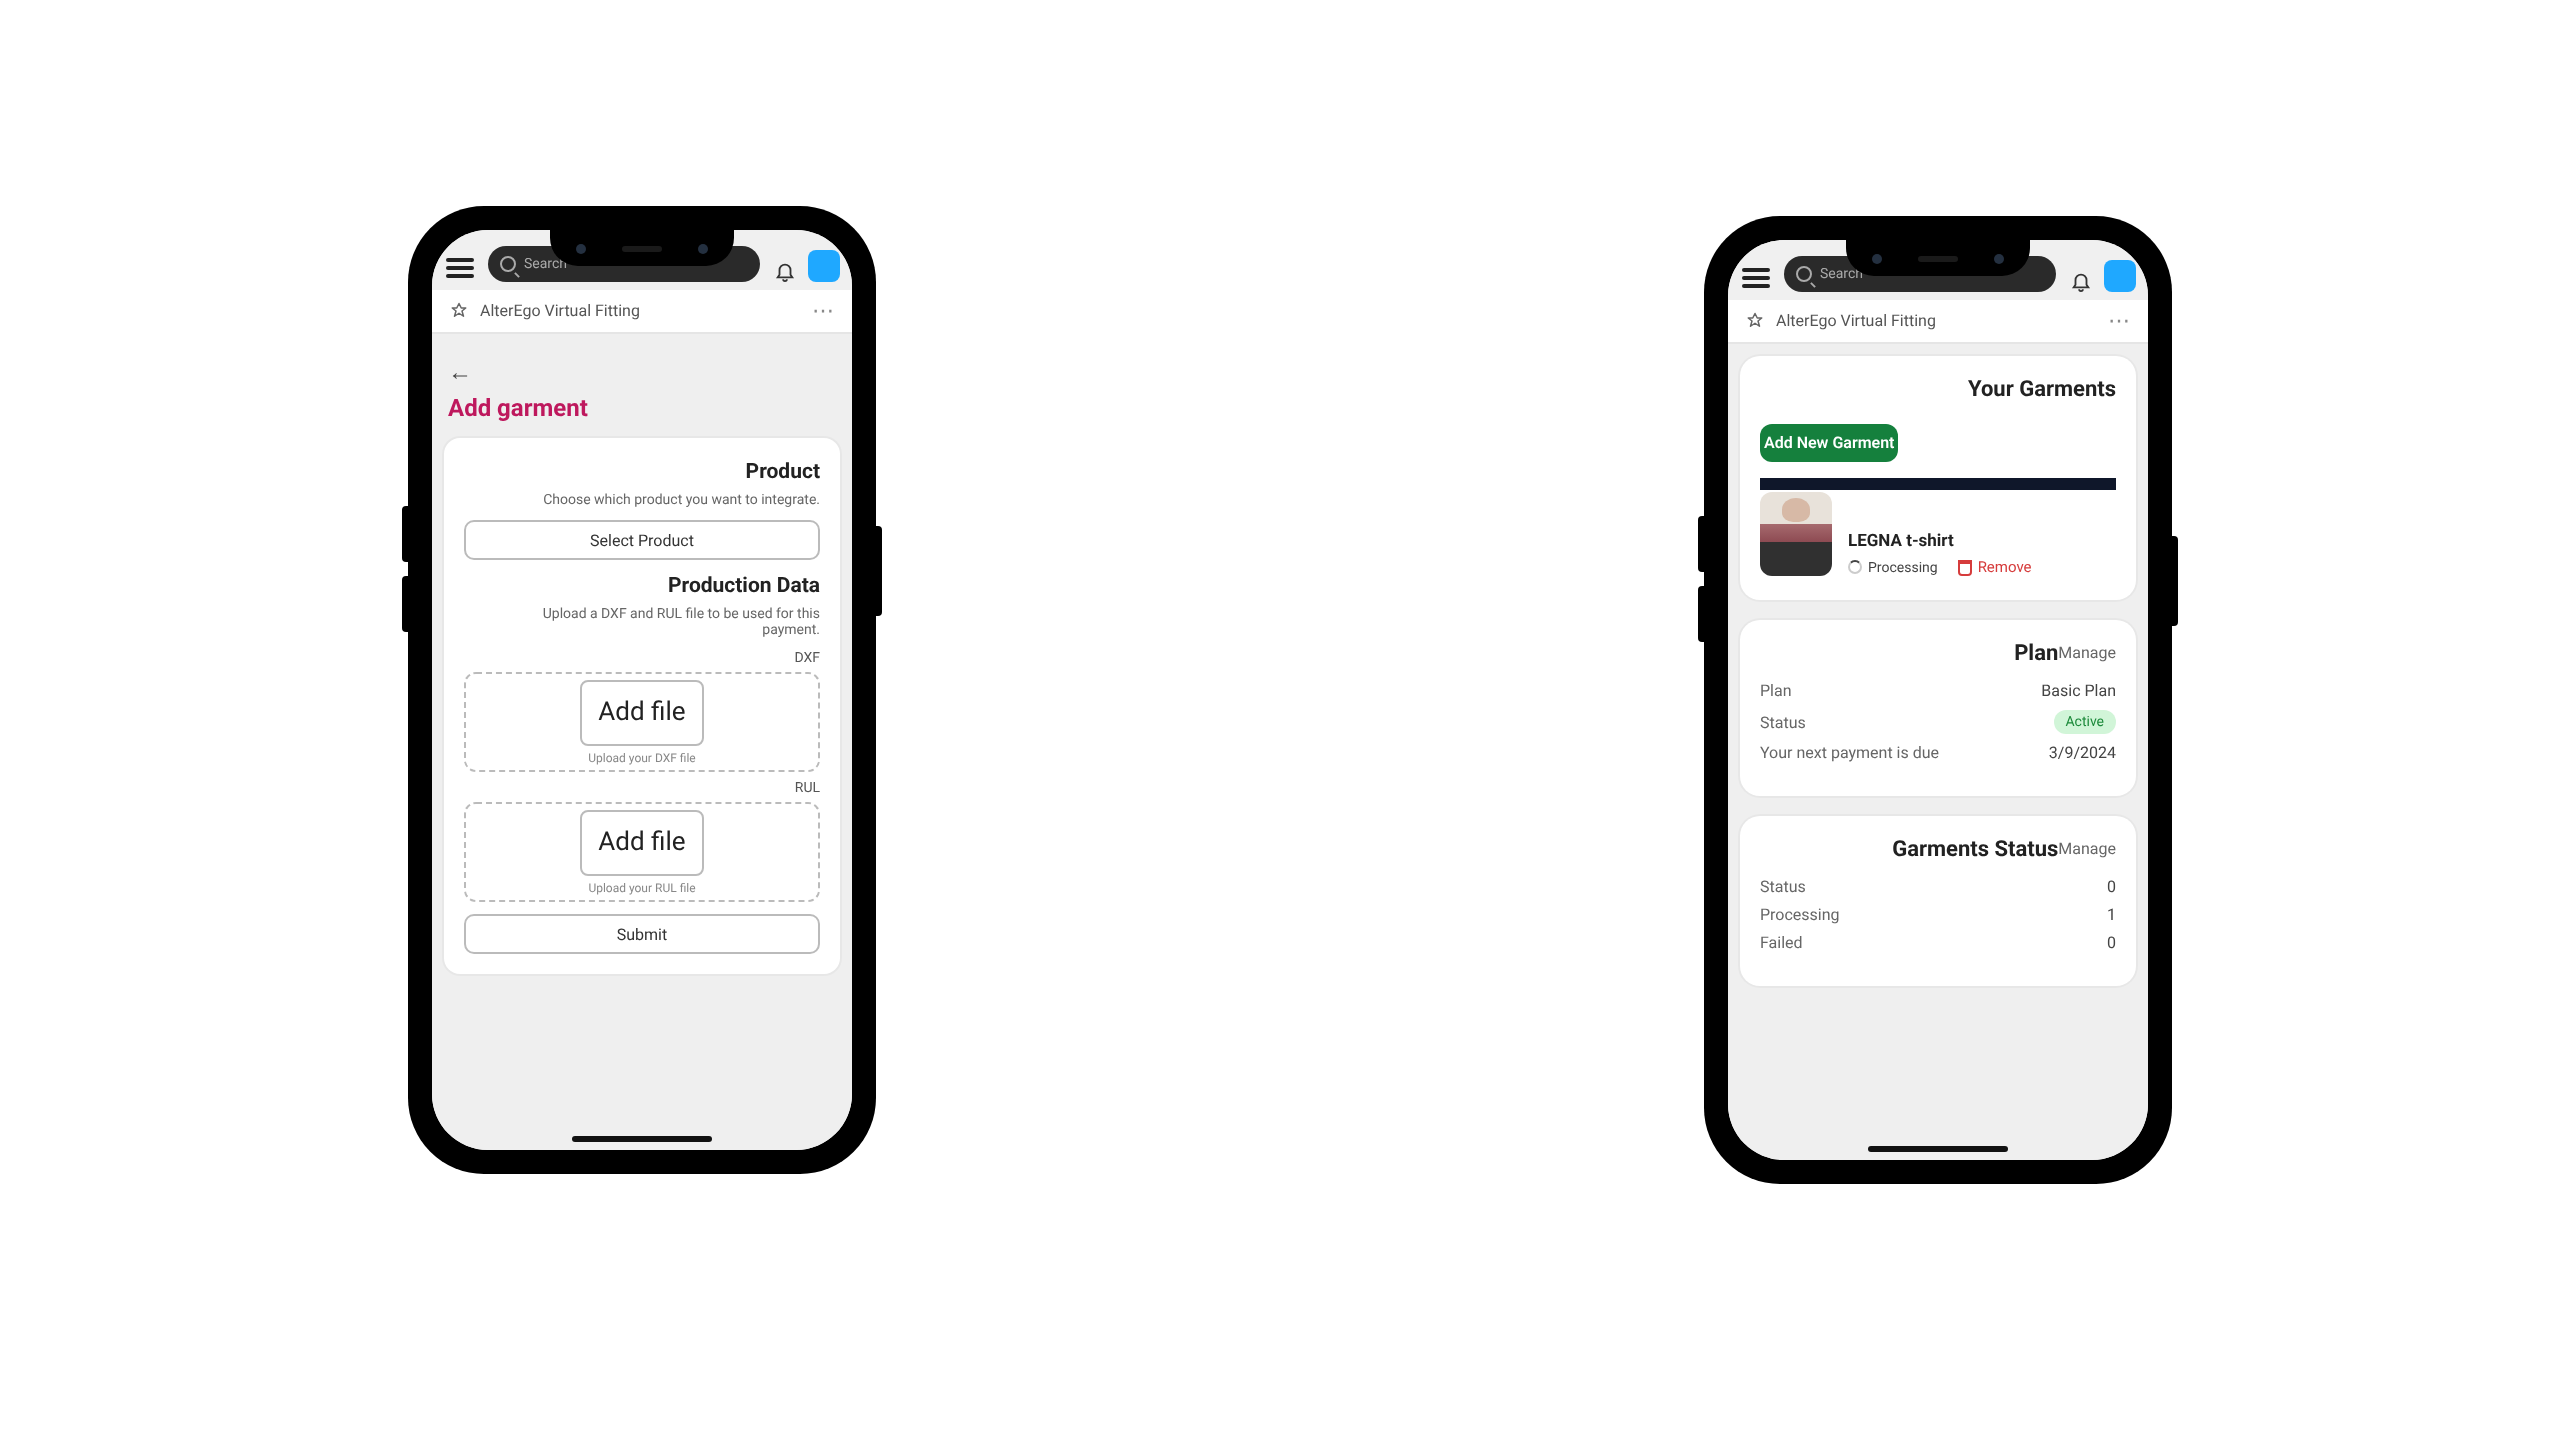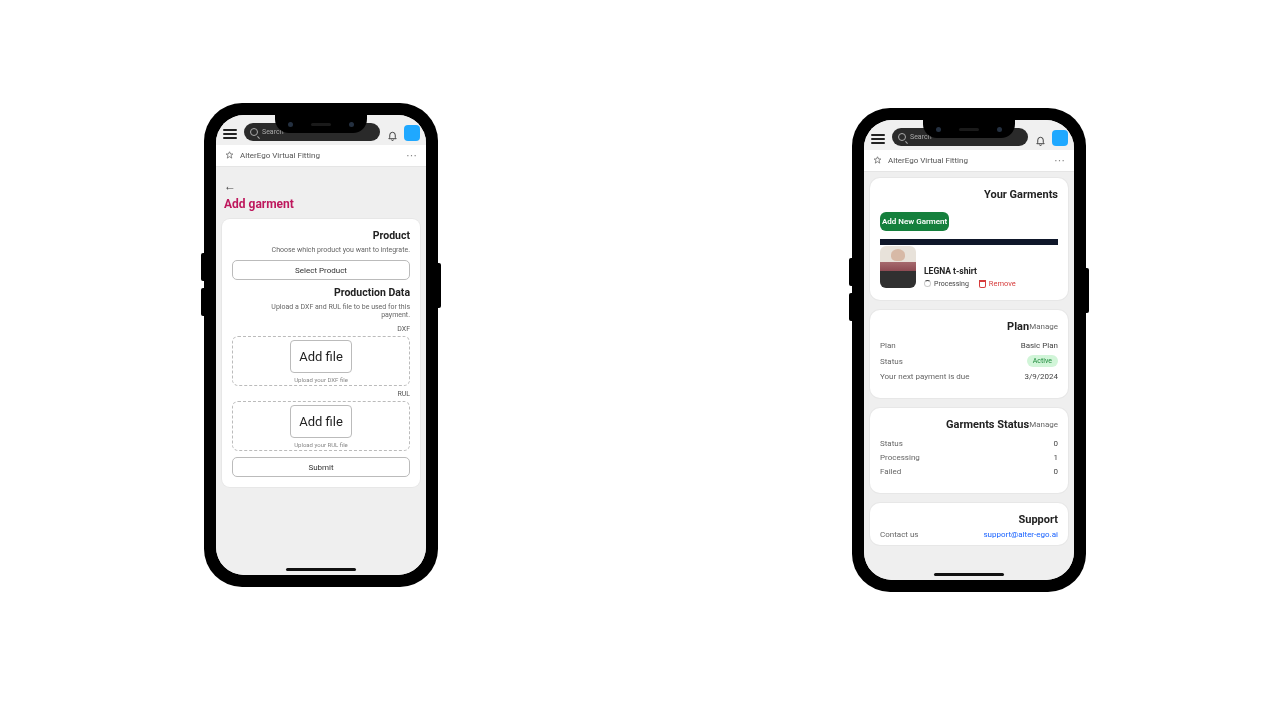--- a/index.html
+++ b/index.html
@@ -530,26 +530,17 @@
         <div class="kv">
           <span class="k">Processing</span>
           <span>1</span>
         </div>
         <div class="kv">
           <span class="k">Failed</span>
           <span>0</span>
         </div>
       </div>
 
-      <div class="r-card" style="padding-bottom:6px">
-        <div class="head" style="margin-bottom:4px">
-          <h3>Support</h3>
-        </div>
-        <div class="kv" style="margin:0">
-          <span class="k">Contact us</span>
-          <span class="support-link">support@alter-ego.ai</span>
-        </div>
-      </div>
     </div>
 
     <div class="home-indicator"></div>
   </div>
 </div>
 
 </body></html>

